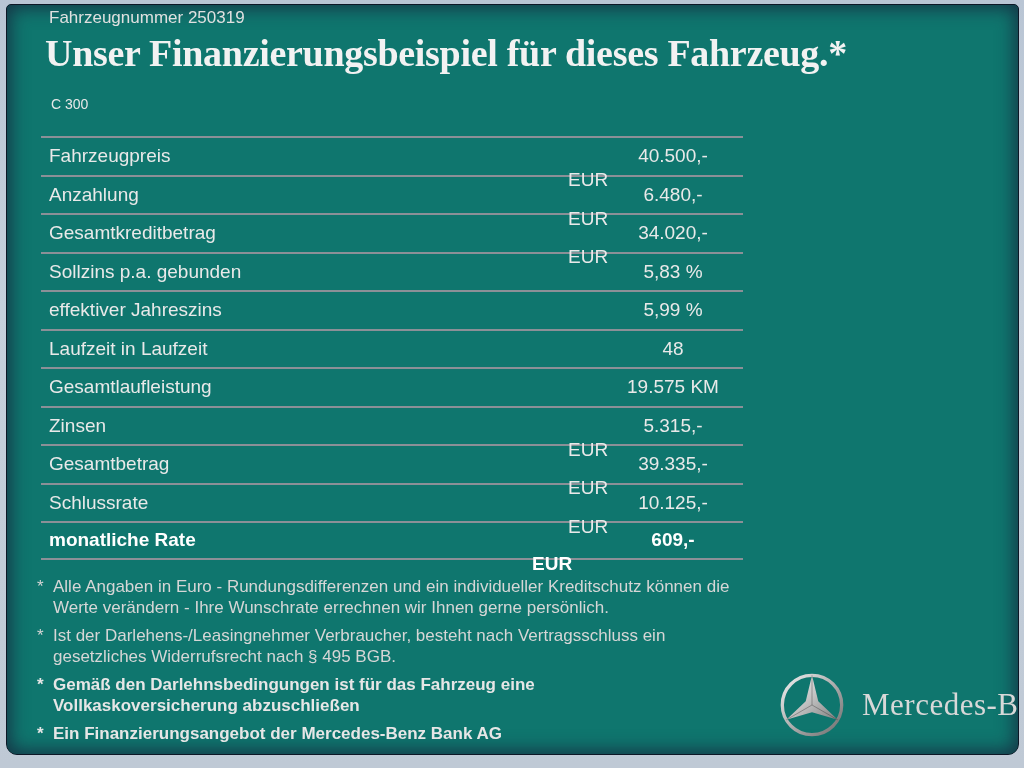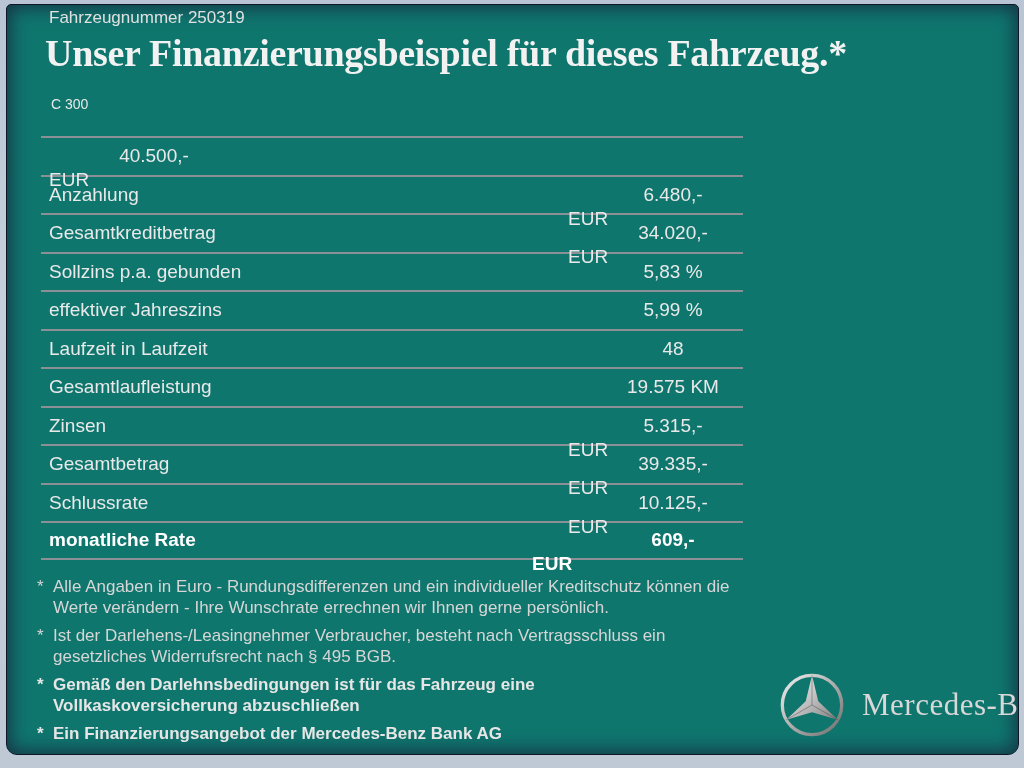--- a/index.html
+++ b/index.html
@@ -73,20 +73,21 @@
 <div class="panel">
 
   <div class="vehicle-number">Fahrzeugnummer 250319</div>
 
   <h1 class="title">Unser Finanzierungsbeispiel für dieses Fahrzeug.*</h1>
 
   <div class="model">C 300</div>
 
   <div class="finance-table">
     <div class="t-row">
+      <span class="t-label">Fahrzeugpreis</span>
       <span class="t-cur">EUR</span>
       <span class="t-val">40.500,-</span>
     </div>
     <div class="t-row">
       <span class="t-label">Anzahlung</span>
       <span class="t-cur">EUR</span>
       <span class="t-val">6.480,-</span>
     </div>
     <div class="t-row">
       <span class="t-label">Gesamtkreditbetrag</span>

